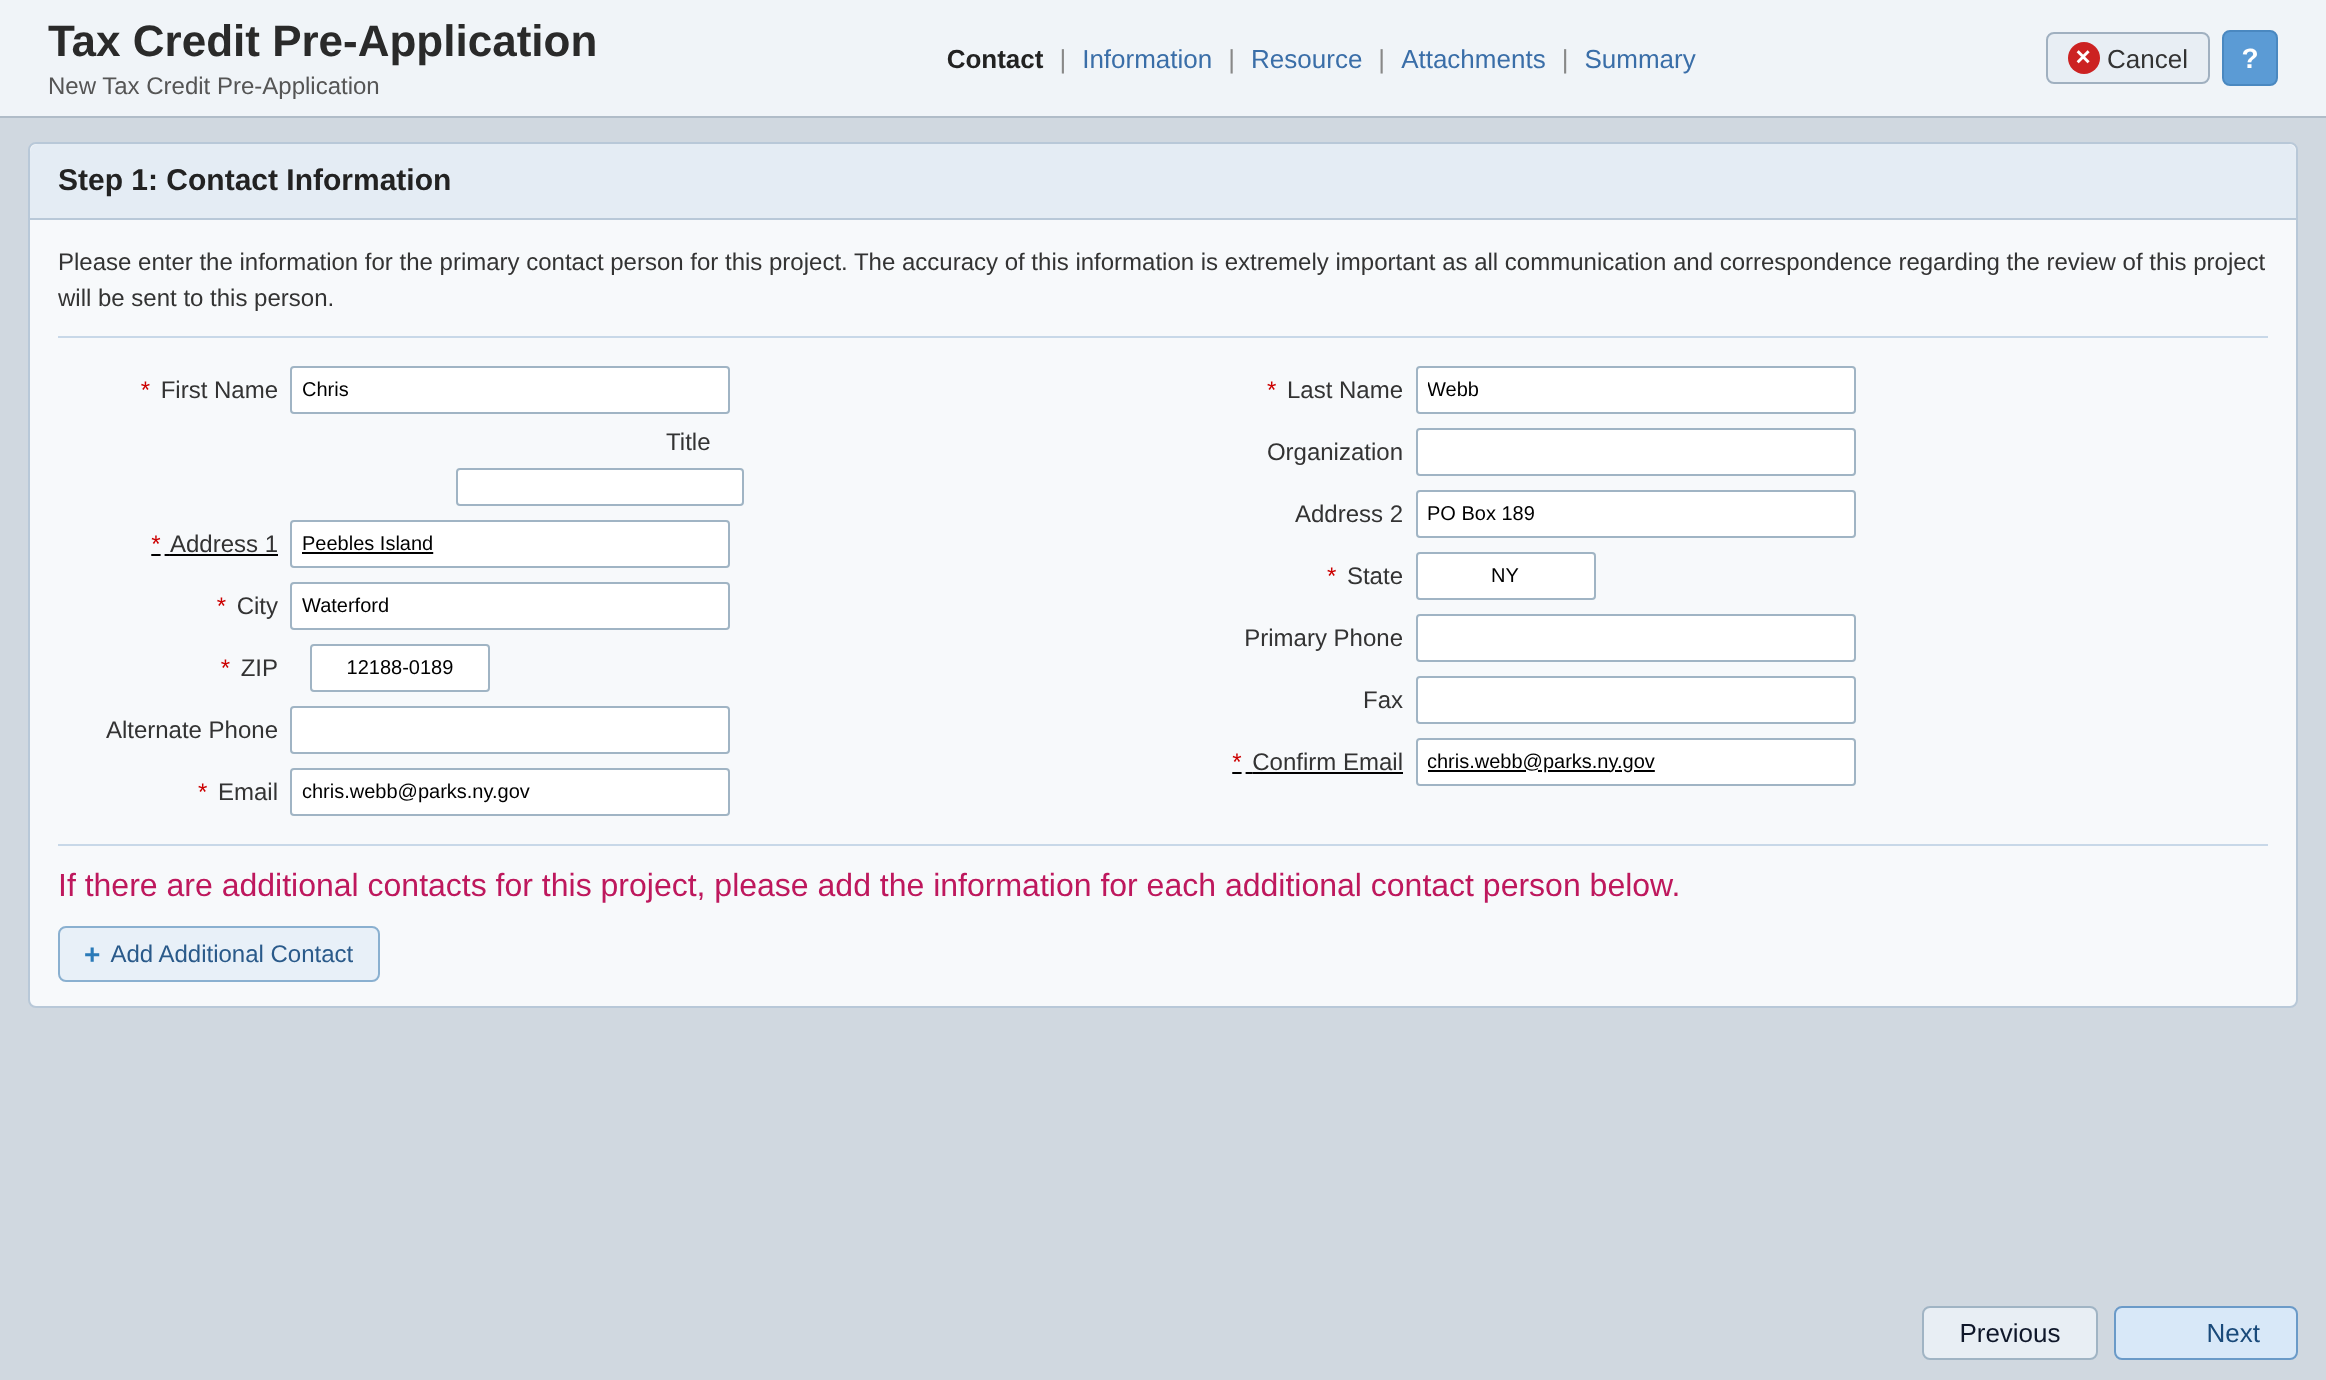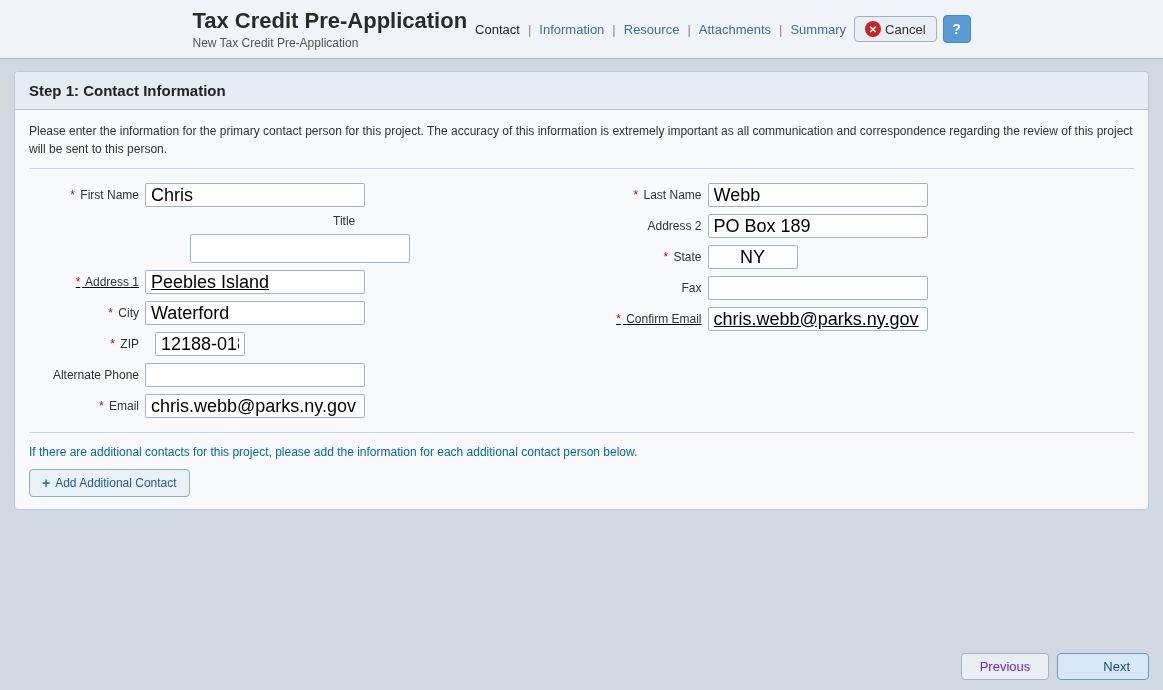--- a/index.html
+++ b/index.html
@@ -8,24 +8,24 @@
       font-size: 13px;
       background: #d0d8e0;
       min-height: 690px;
       width: 1163px;
     }
 
     
     .header {
       background: #f0f4f8;
       border-bottom: 1px solid #b0bcc8;
-      padding: 8px 14px;
-      display: flex;
-      align-items: center;
-      justify-content: center;
+      padding: 8px 24px;
+      display: flex;
+      align-items: center;
+      justify-content: space-between;
       min-height: 58px;
     }
     .header-left {}
     .header-title {
       font-size: 22px;
       font-weight: bold;
       color: #2a2a2a;
     }
     .header-subtitle {
       font-size: 12px;
@@ -37,21 +37,21 @@
       align-items: center;
       gap: 0;
       font-size: 13px;
     }
     .nav-item {
       color: #3a6ea8;
       cursor: pointer;
       padding: 0 8px;
     }
     .nav-item.active {
-      font-weight: normal;
+      font-weight: bold;
       color: #222;
       text-decoration: none;
     }
     .nav-sep {
       color: #888;
     }
     .header-actions {
       display: flex;
       align-items: center;
       gap: 6px;
@@ -154,40 +154,40 @@
     }
     .form-label .required {
       color: #cc0000;
       margin-right: 2px;
     }
 
     .form-input {
       border: 1px solid #a0b4c4;
       border-radius: 2px;
       padding: 3px 5px;
-      font-size: 18px;
+      font-size: 10px;
       background: white;
       height: 24px;
       flex: 1;
       max-width: 220px;
     }
     .form-input.short {
       max-width: 90px;
       text-align: center;
     }
 
     
     .additional-contacts {
       border-top: 1px solid #c8d8e8;
       padding-top: 12px;
     }
 
     .additional-contacts-desc {
-      font-size: 12px;
-      color: #0369a1;
+      font-size: 16px;
+      color: #be185d;
       margin-bottom: 10px;
     }
 
     .btn-add-contact {
       display: inline-flex;
       align-items: center;
       gap: 5px;
       background: #e8f0f8;
       border: 1px solid #8ab0d0;
       border-radius: 4px;
@@ -214,21 +214,21 @@
       right: 0;
     }
 
     .btn-previous, .btn-next {
       border: 1px solid #a0b4c4;
       border-radius: 4px;
       padding: 5px 18px;
       font-size: 13px;
       cursor: pointer;
       background: #e8eef4;
-      color: #6d28d9;
+      color: #0f172a;
     }
     .btn-next {
       background: #d8e8f8;
       color: #1a4a7a;
       border-color: #6a9ac8;
       padding-left: 45px;
     }
 
     .page-wrapper {
       position: relative;
@@ -338,36 +338,48 @@
           <div>
 
             <div class="form-row">
               <label class="form-label">
                 <span class="required">*</span>
                 <span>Last Name</span>
               </label>
               <input class="form-input" type="text" value="Webb" style="">
             </div>
 
+            <div class="form-row" style="margin-top:7px;">
+              <label class="form-label">
+                <span>Organization</span>
+              </label>
+              <input class="form-input" type="text" style="">
+            </div>
 
             <div class="form-row" style="margin-top:7px;align-items:center;">
               <label class="form-label">
                 <span>Address 2</span>
               </label>
               <input class="form-input" type="text" value="PO Box 189" style="">
             </div>
 
             <div class="form-row" style="margin-top:7px;">
               <label class="form-label">
                 <span class="required">*</span>
                 <span>State</span>
               </label>
               <input class="form-input short" type="text" value="NY" style="">
             </div>
 
+            <div class="form-row" style="margin-top:7px;">
+              <label class="form-label">
+                <span>Primary Phone</span>
+              </label>
+              <input class="form-input" type="text" style="">
+            </div>
 
             <div class="form-row" style="margin-top:7px;">
               <label class="form-label">
                 <span>Fax</span>
               </label>
               <input class="form-input" type="text" style="">
             </div>
 
             <div class="form-row" style="margin-top:7px;text-decoration:underline;">
               <label class="form-label">

